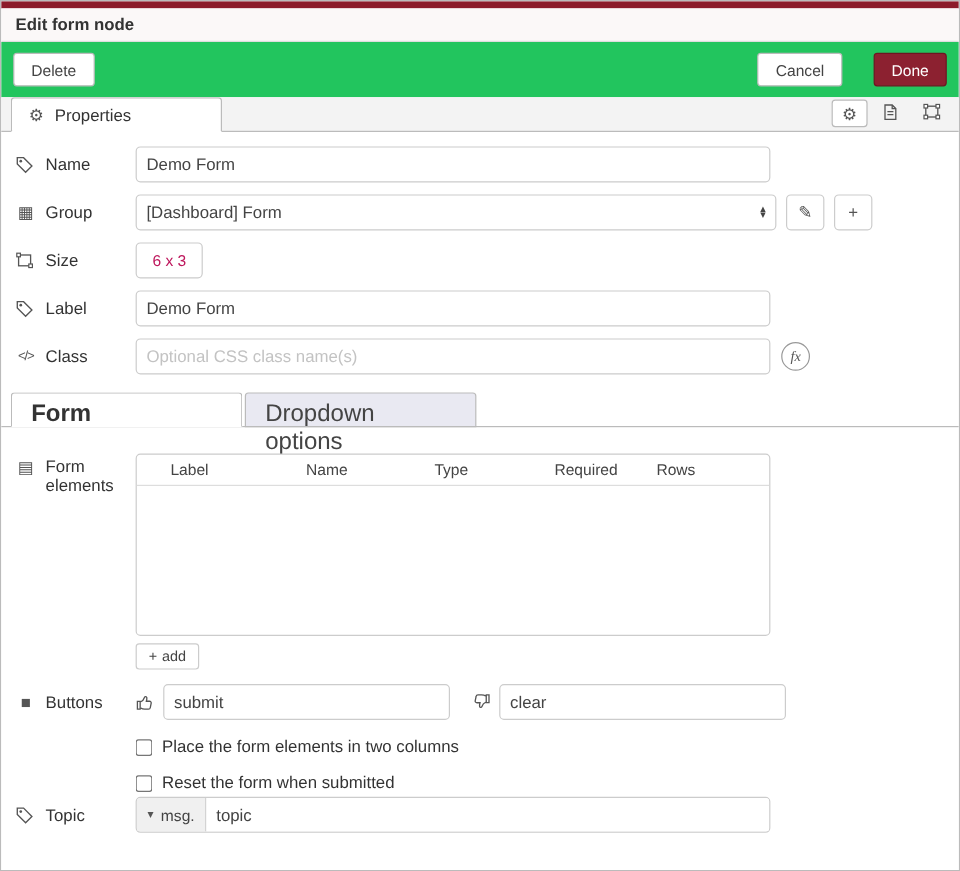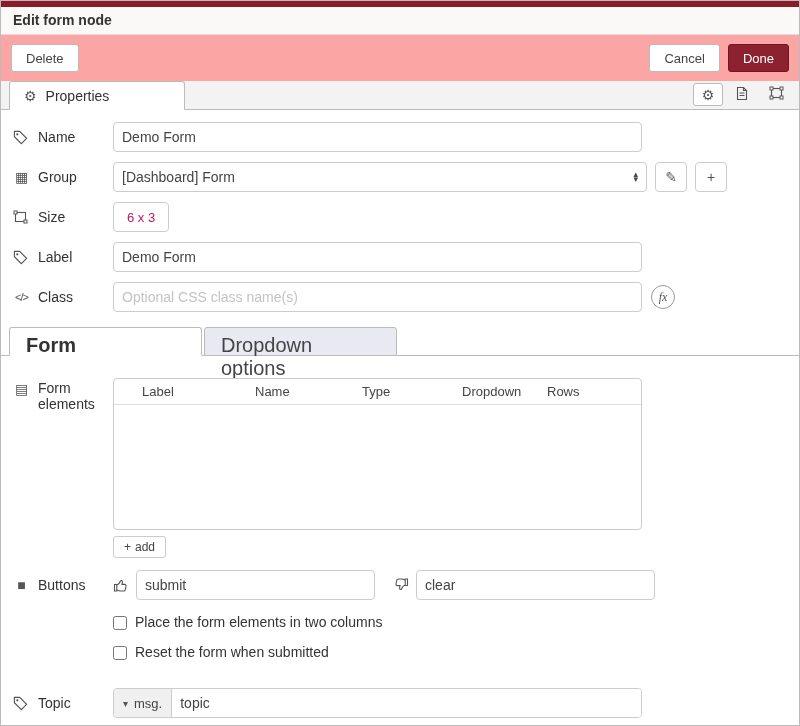--- a/index.html
+++ b/index.html
@@ -21,32 +21,32 @@
   }
   .accent { height: 6px; background: #8c1b2a; flex: none; }
   .header {
     background: #fbf8f8;
     border-bottom: 1px solid #ddd;
     padding: 5px 12px 6px;
     font-weight: bold; font-size: 14px; color: #333;
     flex: none;
   }
   .toolbar {
-    background: #fca5a5;
+    background: #22c55e;
     padding: 9px 10px;
     display: flex; justify-content: space-between; align-items: center;
     flex: none;
   }
   .toolbar .right { display: flex; gap: 8px; }
   .btn {
     background: #fff; border: 1px solid #bbb; border-radius: 3px;
     padding: 5px 14px; font-size: 13px; color: #444;
     font-family: inherit; cursor: pointer; height: 28px;
   }
-  .btn.primary { background: #8c2130; border-color: #6e1622; color: #fff; }
+  .btn.primary { background: #8c2130; border-color: #6e1622; color: #fff; margin-left: 18px; }
   .tabbar {
     background: #f3f3f3;
     display: flex; align-items: flex-end;
     padding: 0 8px; height: 29px;
     border-bottom: 1px solid #bbb;
     flex: none;
   }
   .tab {
     background: #fff; border: 1px solid #bbb; border-bottom: 1px solid #fff;
     border-radius: 3px 3px 0 0;
@@ -140,21 +140,21 @@
     display: flex; width: 529px; height: 30px;
     border: 1px solid #ccc; border-radius: 4px; overflow: hidden; background: #fff;
   }
   .ti-btn {
     background: #f0f0f0; border: none; border-right: 1px solid #ccc;
     padding: 0 9px; display: flex; align-items: center; gap: 6px;
     font-size: 13px; color: #444; font-family: inherit; cursor: pointer;
   }
   .ti-btn .caret { font-size: 10px; color: #555; }
   .ti-input { border: none; outline: none; flex: 1; padding: 0 8px; font-size: 14px; color: #444; font-family: inherit; }
-  .topic-row { margin-top: 28px; }
+  .topic-row { margin-top: 4px; }
 </style>
 </head>
 <body>
 
 <div class="dialog">
   <div class="accent"></div>
 
   <div class="header">
     <span>Edit form node</span>
   </div>
@@ -279,21 +279,21 @@
       <div class="fe-label">
         <span class="ficon">▤</span>
         <span>Form elements</span>
       </div>
       <div class="fe-col">
         <div class="fe-list">
           <div class="fe-header">
             <span class="fe-h-label">Label</span>
             <span class="fe-h-name">Name</span>
             <span class="fe-h-type">Type</span>
-            <span class="fe-h-required">Dropdown</span>
+            <span class="fe-h-required">Required</span>
             <span class="fe-h-rows">Rows</span>
           </div>
         </div>
         <button class="add-btn">
           <span>+</span>
           <span>add</span>
         </button>
       </div>
     </div>
 

